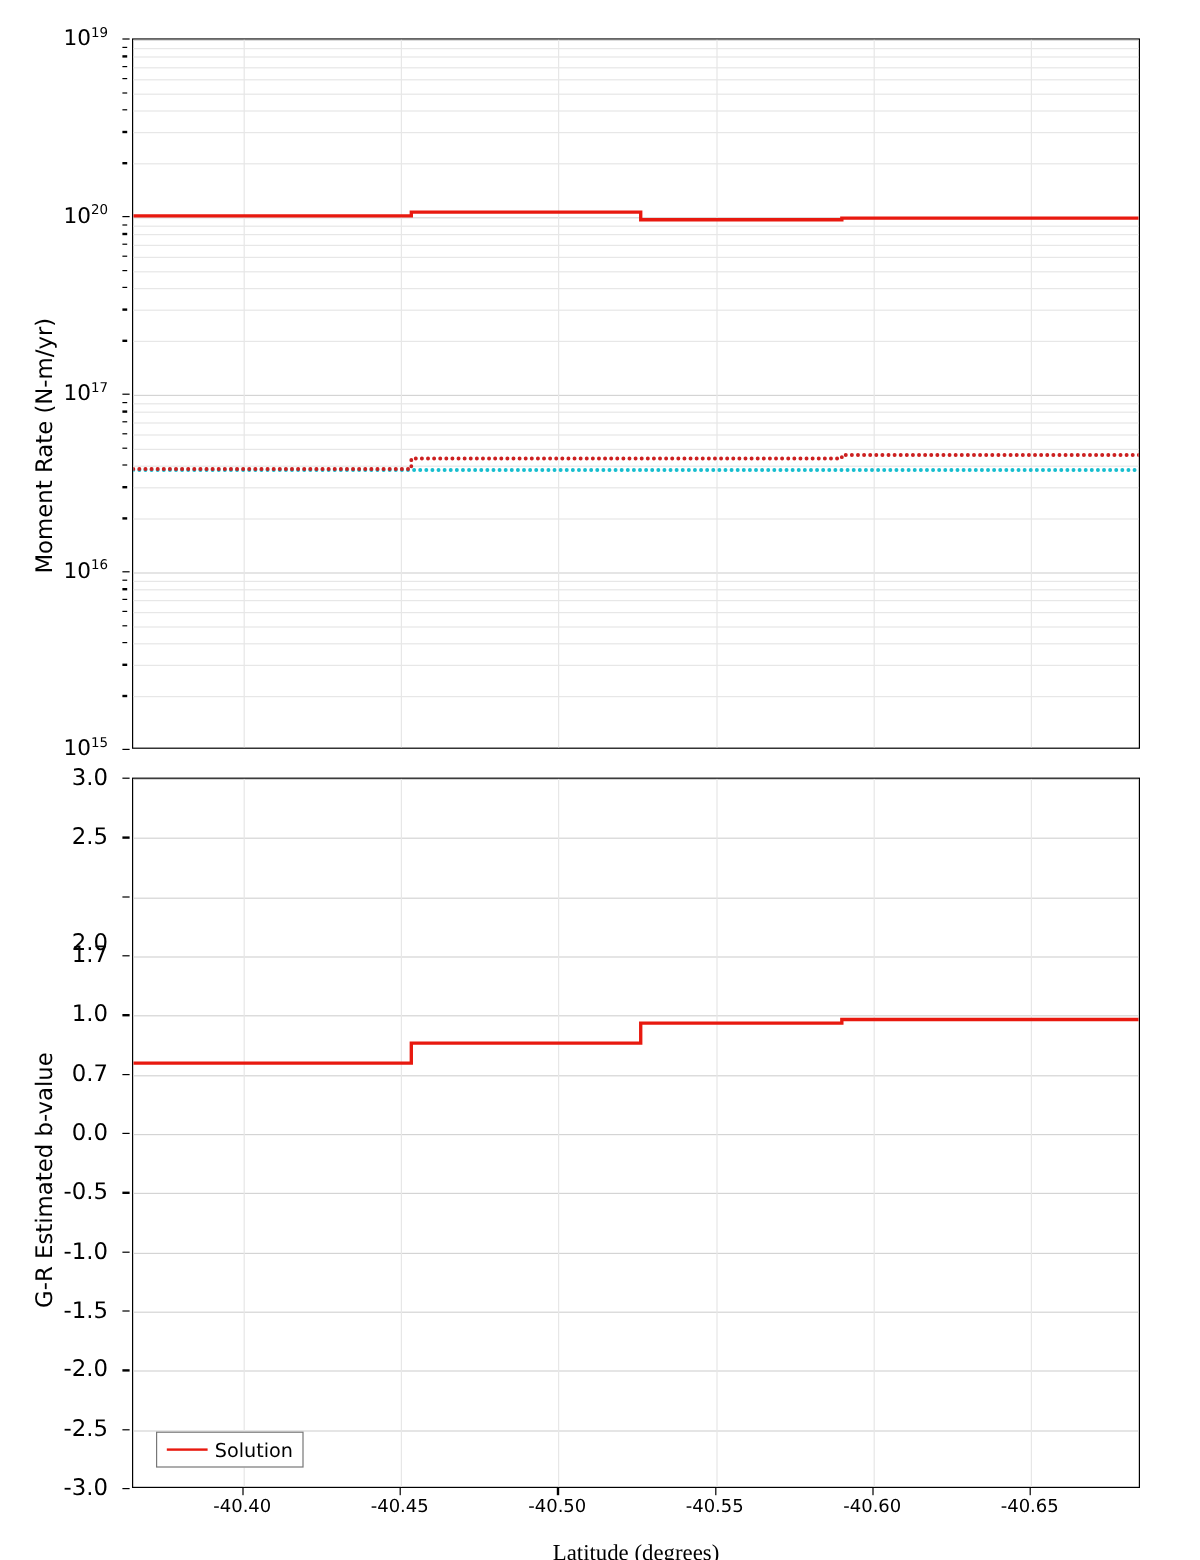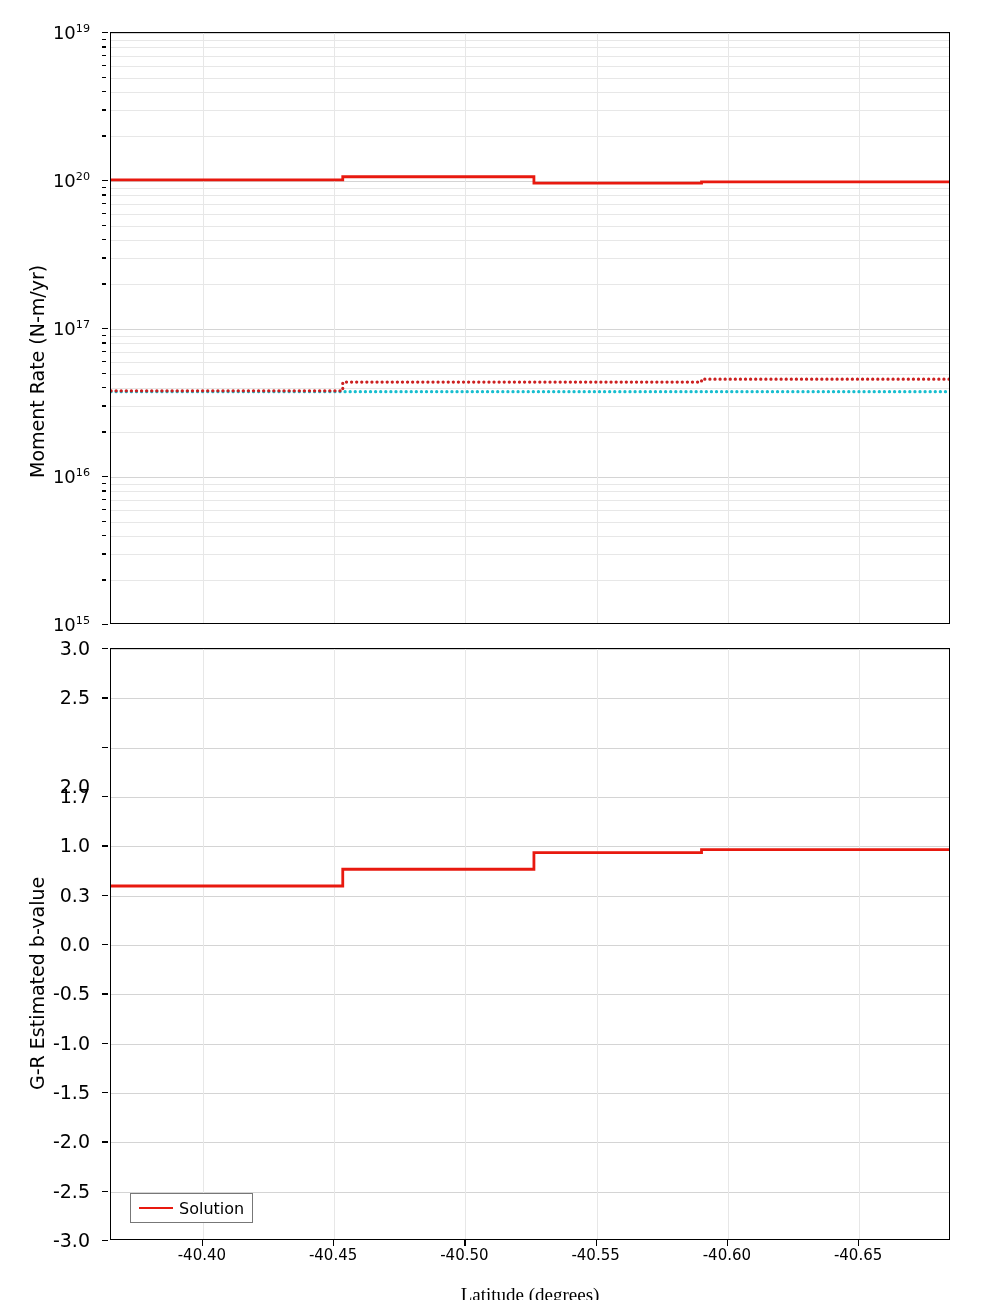--- a/index.html
+++ b/index.html
@@ -337,21 +337,21 @@
       <div class="ytick" style="top: 0px; right: 12px;">3.0</div>
       <div class="tickmark y" style="top: 0px; left: 98px;"></div>
       <div class="ytick" style="top: 49.3px; right: 12px;">2.5</div>
       <div class="tickmark y" style="top: 49.3px; left: 98px;"></div>
       <div class="ytick" style="top: 98.7px; right: 12px; margin-top: 39px;">2.0</div>
       <div class="tickmark y" style="top: 98.7px; left: 98px;"></div>
       <div class="ytick" style="top: 148px; right: 12px;">1.7</div>
       <div class="tickmark y" style="top: 148px; left: 98px;"></div>
       <div class="ytick" style="top: 197.3px; right: 12px;">1.0</div>
       <div class="tickmark y" style="top: 197.3px; left: 98px;"></div>
-      <div class="ytick" style="top: 246.7px; right: 12px;">0.3</div>
+      <div class="ytick" style="top: 246.7px; right: 12px;">0.7</div>
       <div class="tickmark y" style="top: 246.7px; left: 98px;"></div>
       <div class="ytick" style="top: 296px; right: 12px;">0.0</div>
       <div class="tickmark y" style="top: 296px; left: 98px;"></div>
       <div class="ytick" style="top: 345.3px; right: 12px;">-0.5</div>
       <div class="tickmark y" style="top: 345.3px; left: 98px;"></div>
       <div class="ytick" style="top: 394.7px; right: 12px;">-1.0</div>
       <div class="tickmark y" style="top: 394.7px; left: 98px;"></div>
       <div class="ytick" style="top: 444px; right: 12px;">-1.5</div>
       <div class="tickmark y" style="top: 444px; left: 98px;"></div>
       <div class="ytick" style="top: 493.3px; right: 12px;">-2.0</div>

